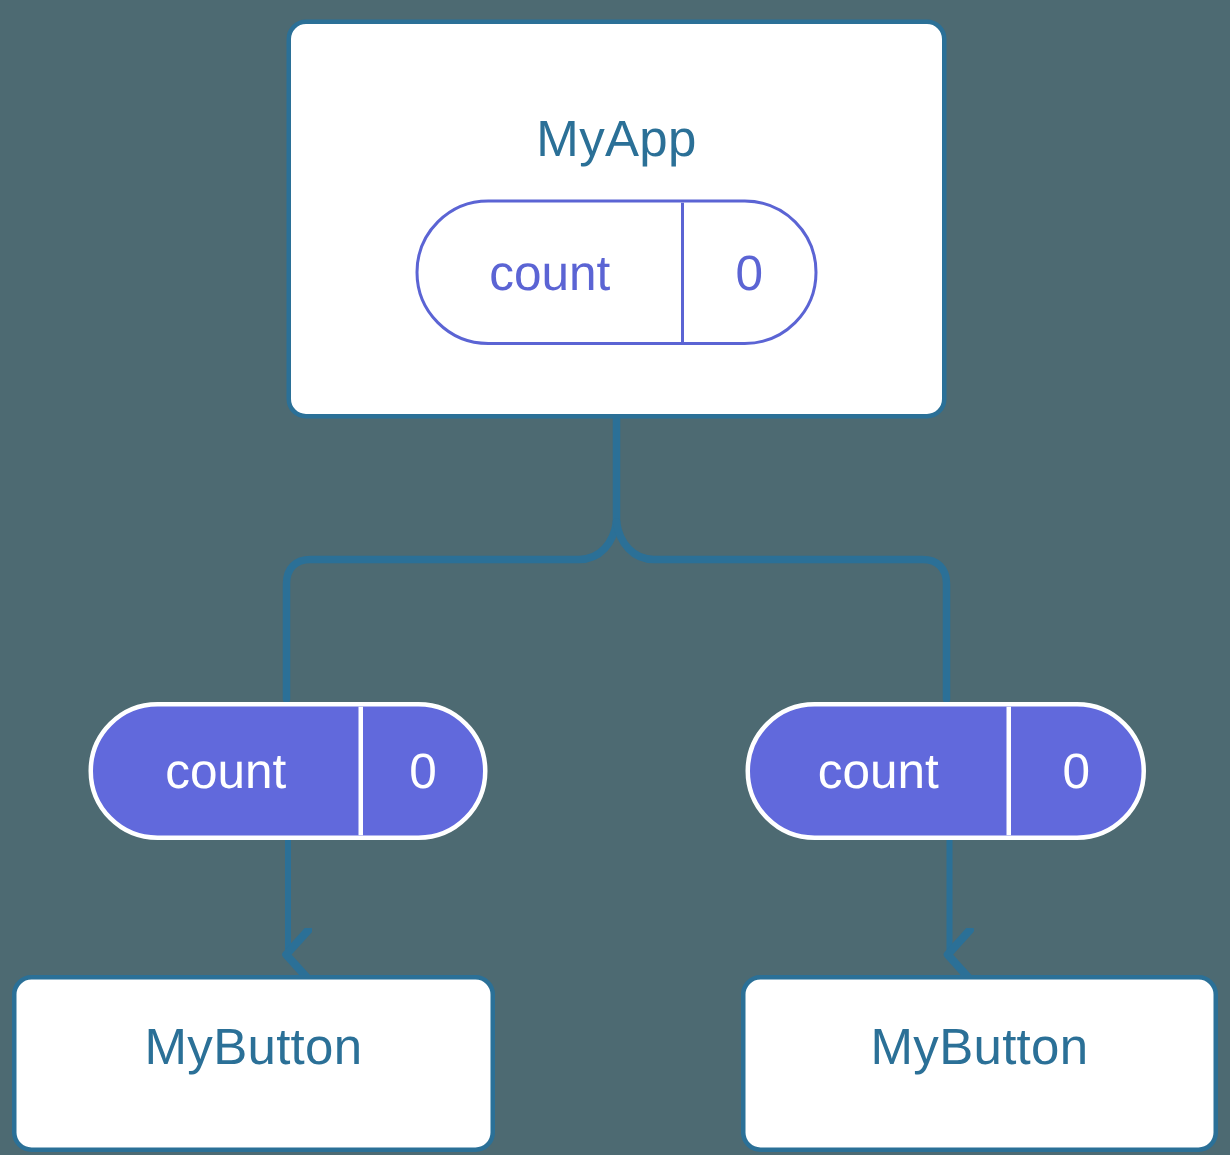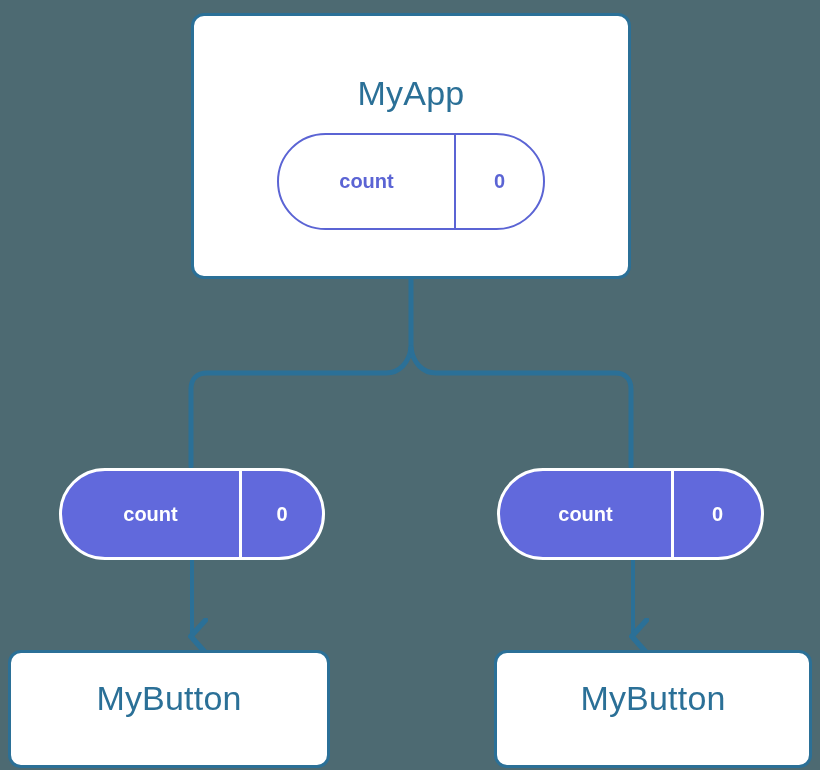--- a/index.html
+++ b/index.html
@@ -79,22 +79,22 @@
     box-sizing: border-box;
     border-radius: 999px;
     overflow: hidden;
     z-index: 4;
   }
   .pill-key,
   .pill-val {
     display: flex;
     align-items: center;
     justify-content: center;
-    font-size: 20px;
-    font-weight: 700;
+    font-size: 33px;
+    font-weight: 400;
     white-space: nowrap;
     box-sizing: border-box;
   }
 
   
   .pill.outline {
     background: #ffffff;
     border: 2px solid #5b64d4;
   }
   .pill.outline .pill-key,

